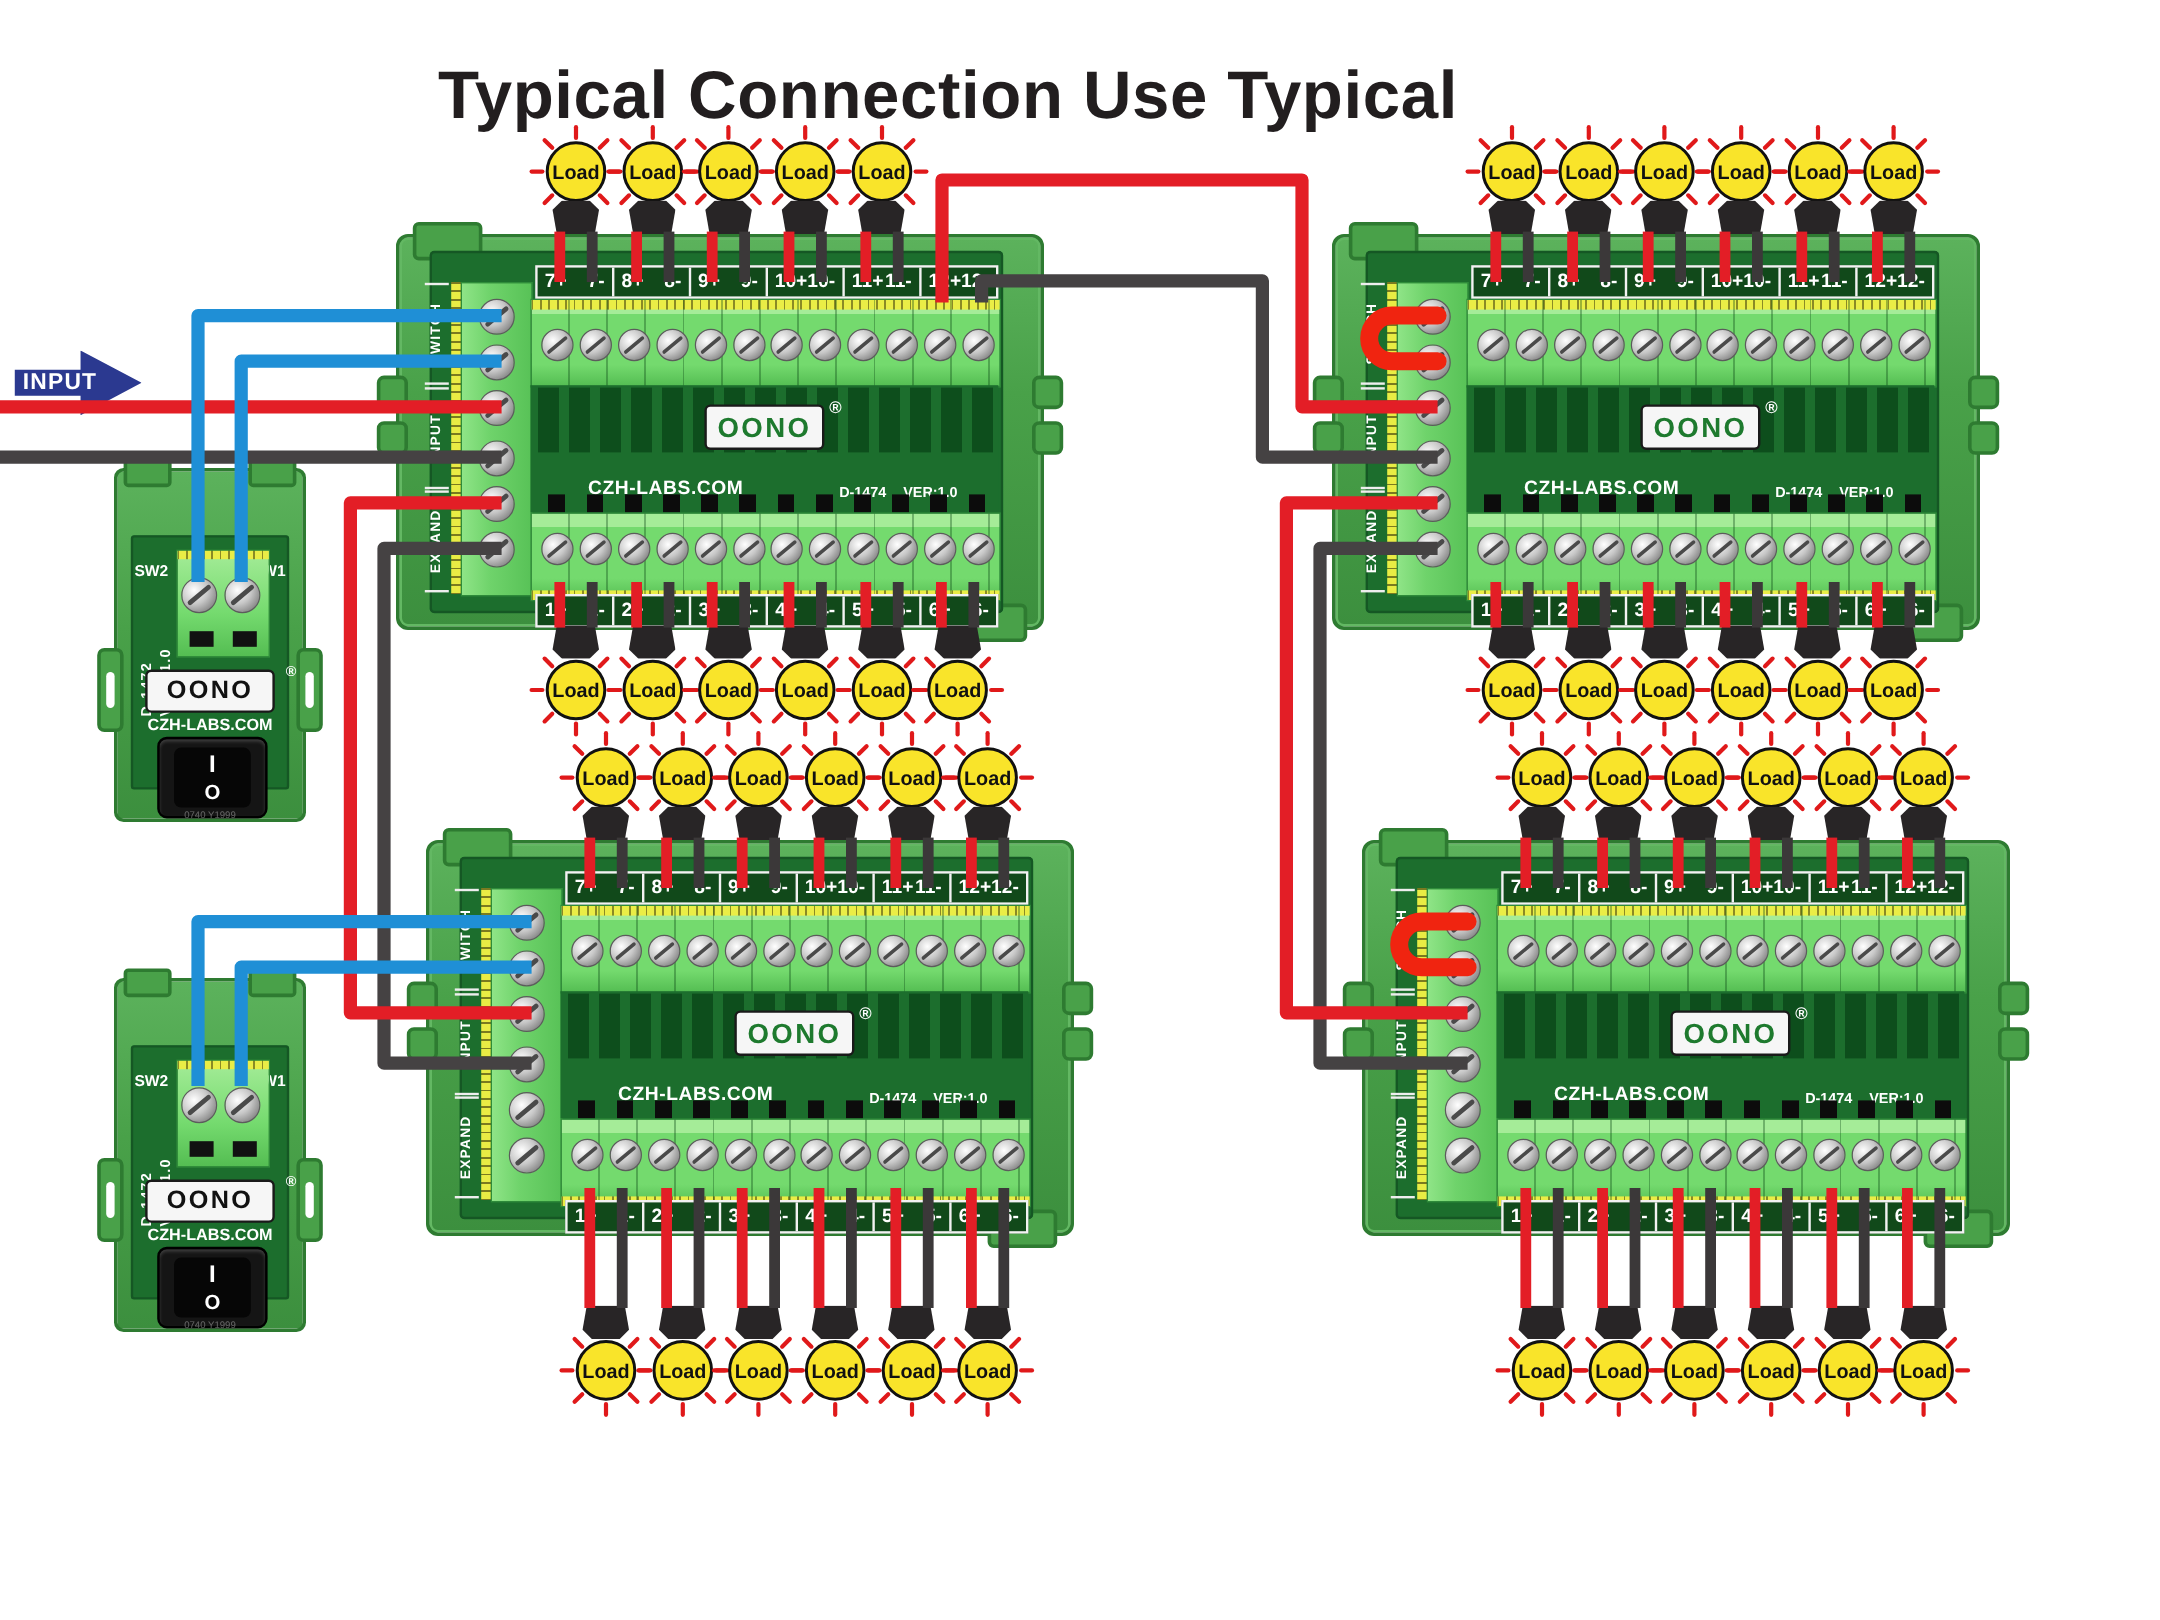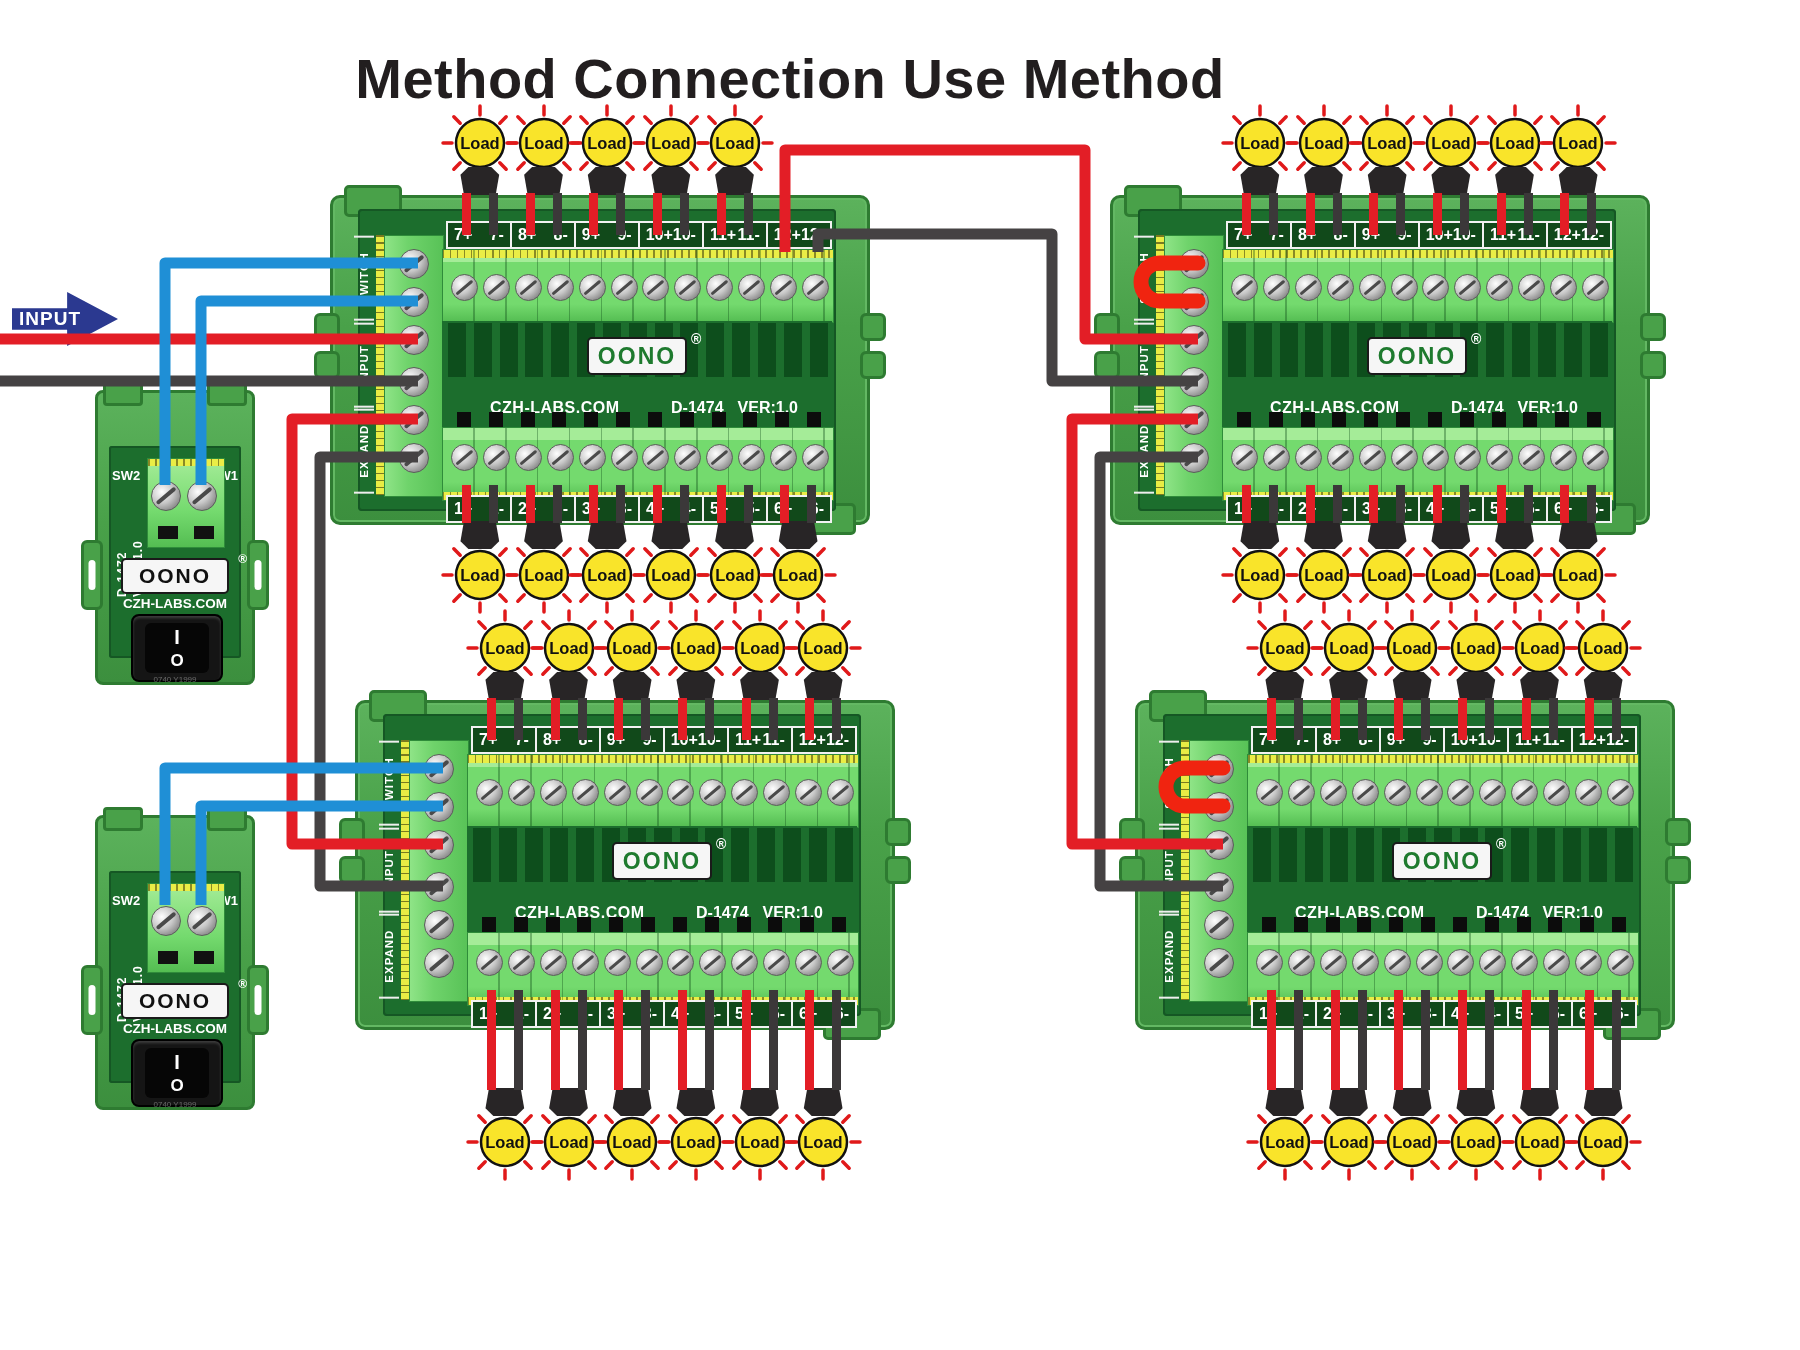--- a/index.html
+++ b/index.html
@@ -56,21 +56,21 @@
     background:repeating-linear-gradient(90deg,transparent 0 9px,#0c0c0c 9px 23px,transparent 23px 31.833px);}
   .n-top{top:127px}.n-bottom{top:217px}
   .midband{position:absolute;left:112px;top:126px;width:390px;height:106px;background:#1c6e2d;}
   .slots{position:absolute;left:0;top:2px;width:100%;height:54px;
     background:repeating-linear-gradient(90deg,#0d4e1c 6px 24px,transparent 24px 31.833px);}
   .brandbox{position:absolute;left:50%;top:16px;transform:translateX(-50%);width:96px;height:34px;
     background:#f6f6f6;border:2.5px solid #1a1a1a;border-radius:5px;display:flex;align-items:center;justify-content:center;}
   .brandbox span{color:#1e7a2e;font-size:23px;font-weight:bold;letter-spacing:2px;}
   .reg{position:absolute;left:calc(50% + 54px);top:10px;color:#fff;font-size:14px;font-weight:bold;}
   .site{position:absolute;left:48px;bottom:10px;color:#fff;font-size:16px;font-weight:bold;letter-spacing:.5px;}
-  .model{position:absolute;right:34px;bottom:10px;color:#fff;font-size:16px;font-weight:bold;display:flex;gap:14px;}
+  .model{position:absolute;right:34px;bottom:10px;color:#fff;font-size:12px;font-weight:bold;display:flex;gap:14px;}
 
   .screw{position:absolute;border-radius:50%;
     background:radial-gradient(circle at 35% 35%,#ffffff,#c7c7c7 45%,#8f8f8f 75%,#6e6e6e);
     border:1px solid #5c5c5c;box-sizing:border-box;}
   .screw::after{content:"";position:absolute;left:8%;top:44%;width:84%;height:13%;
     background:#4a4a4a;transform:rotate(-40deg);border-radius:2px;}
 
   
   .load-unit{position:absolute;width:80px;z-index:20;}
   .lu-top{top:-88px;height:128px;}
@@ -121,21 +121,21 @@
     display:flex;flex-direction:column;align-items:center;justify-content:space-between;padding:4px 0;color:#fff;}
   .rk-on{font-size:20px;font-weight:bold;line-height:1;}
   .rk-off{font-size:17px;font-weight:bold;line-height:1;}
   .sw-mold{position:absolute;left:0;right:0;bottom:1px;text-align:center;font-size:8px;color:rgba(255,255,255,.35);}
 </style>
 </head>
 <body>
 
 <div id="stage">
 
-  <div class="title">Method Connection Use Method</div>
+  <div class="title">Typical Connection Use Typical</div>
 
   <div class="input-arrow">
     <span>INPUT</span>
   </div>
 
   <svg class="wires" width="1800" height="1350" viewBox="0 0 1800 1350">
     <g fill="none" stroke-linejoin="round">
       <path d="M-10 339 H418" stroke="#e31e26" stroke-width="11"></path>
       <path d="M-10 381 H418" stroke="#454243" stroke-width="11"></path>
       <path d="M418 263 H165 V485" stroke="#1f8fd6" stroke-width="11"></path>

